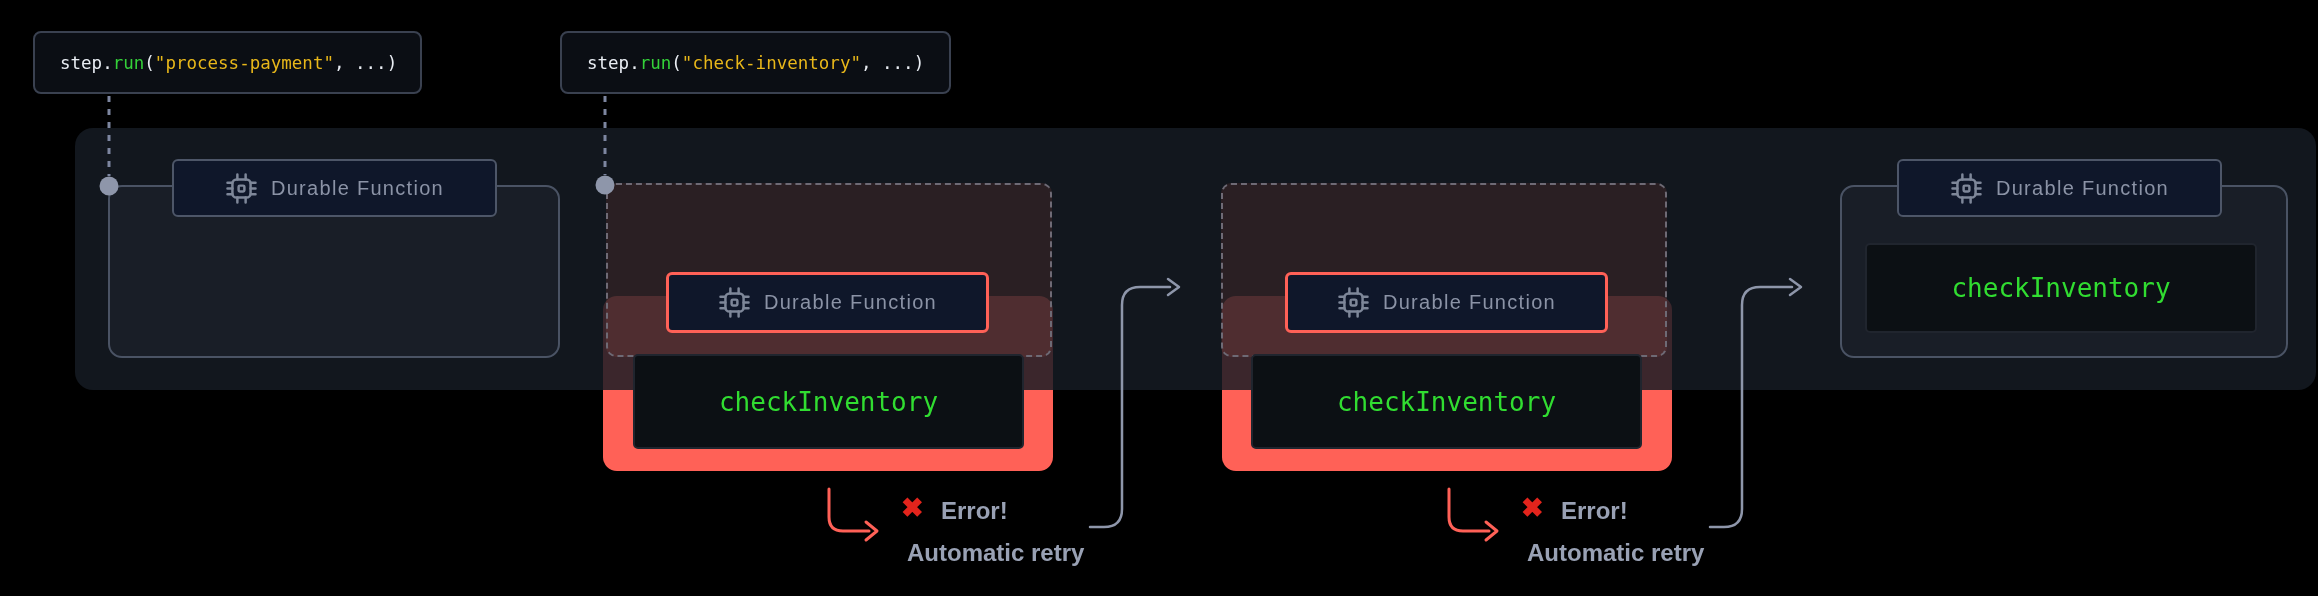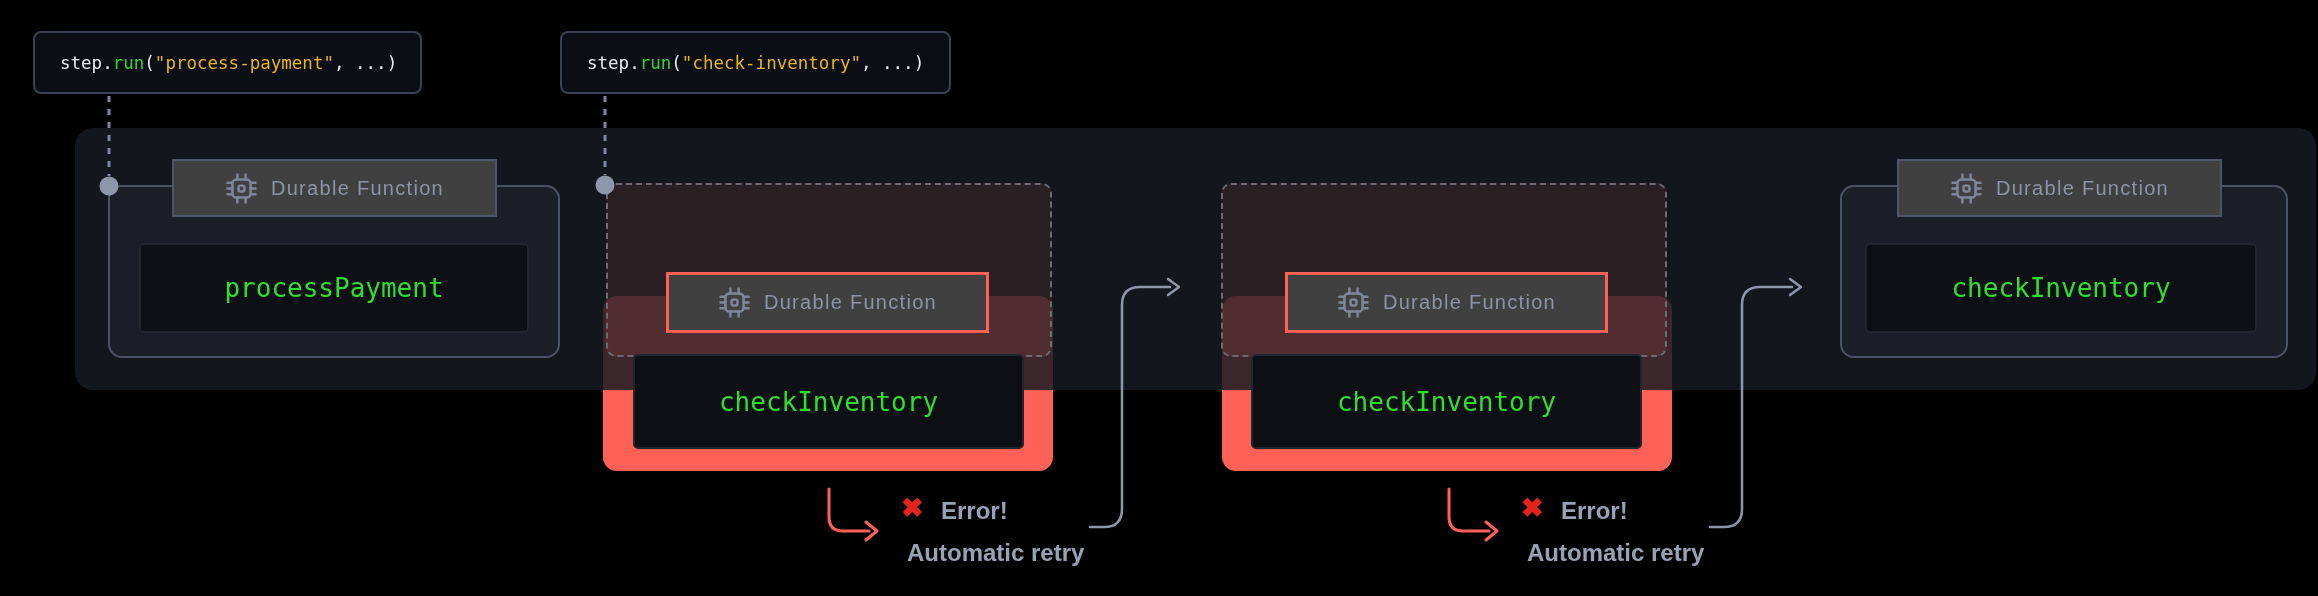--- a/index.html
+++ b/index.html
@@ -10,21 +10,21 @@
   
   .panel{position:absolute;left:75px;top:128px;width:2241px;height:262px;
          background:rgba(22,27,36,0.84);border-radius:18px;z-index:2;}
   
   .dashed-box{position:absolute;border:2.5px dashed #6e6a75;border-radius:10px;
               background:rgba(255,110,90,0.10);z-index:3;box-sizing:border-box;}
   
   .card{position:absolute;background:#191e27;border:2.5px solid #4a5364;border-radius:14px;
         z-index:3;box-sizing:border-box;}
   
-  .badge{position:absolute;background:#404040;border-radius:0;z-index:4;box-sizing:border-box;
+  .badge{position:absolute;background:#0f172a;border-radius:6px;z-index:4;box-sizing:border-box;
          display:flex;align-items:center;justify-content:center;gap:13px;}
   .badge.ok{border:2.5px solid #4d5668;}
   .badge.err{border:3px solid #ff6157;}
   .badge-label{color:#8b93a6;font-size:20px;font-weight:500;letter-spacing:1.3px;white-space:nowrap;}
   .chip{width:33px;height:33px;flex:0 0 auto;}
   
   .fnbox{position:absolute;background:#0c1014;border:2px solid #20252e;border-radius:5px;z-index:4;
          box-sizing:border-box;display:flex;align-items:center;justify-content:center;}
   .fname{font-family:"DejaVu Sans Mono",monospace;font-size:26px;color:#31dd31;white-space:nowrap;}
   
@@ -82,23 +82,20 @@
 
   <div class="badge ok" style="left:1897px;top:159px;width:325px;height:58px;">
     <svg class="chip" viewBox="0 0 40 40" fill="none" stroke="#7e8799" stroke-width="3" stroke-linecap="round">
       <rect x="9" y="9" width="22" height="22" rx="5"></rect>
         <rect x="16.5" y="16.5" width="7" height="7" rx="1.5"></rect>
       <path d="M15 3V9 M25 3V9 M15 31V37 M25 31V37 M3 13H9 M3 20H9 M3 27H9 M31 13H37 M31 20H37 M31 27H37"></path>
     </svg>
     <span class="badge-label">Durable Function</span>
   </div>
 
-  <div class="fnbox" style="left:139px;top:243px;width:390px;height:90px;">
-    <span class="fname">processPayment</span>
-  </div>
   <div class="fnbox" style="left:633px;top:354px;width:391px;height:95px;">
     <span class="fname">checkInventory</span>
   </div>
   <div class="fnbox" style="left:1251px;top:354px;width:391px;height:95px;">
     <span class="fname">checkInventory</span>
   </div>
   <div class="fnbox" style="left:1865px;top:243px;width:392px;height:90px;">
     <span class="fname">checkInventory</span>
   </div>
 

